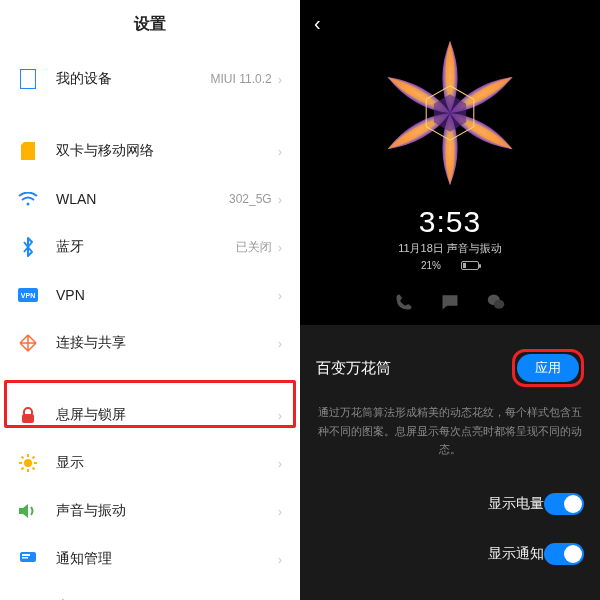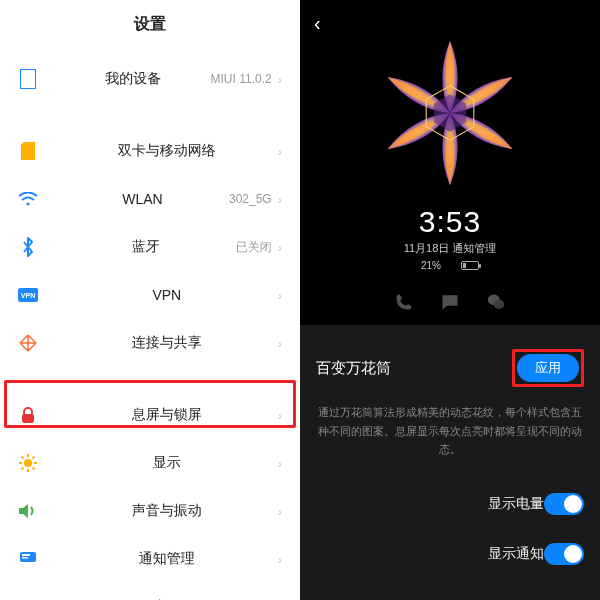--- a/index.html
+++ b/index.html
@@ -6,21 +6,21 @@
   body { width: 600px; height: 600px; font-family: -apple-system, "Helvetica Neue", Arial, sans-serif; background: #fff; overflow: hidden; }
   .wrap { display: flex; width: 600px; height: 425px; }
   .pane { width: 300px; height: 600px; position: relative; }
   .left { background: #fff; }
   .right { background: #000; color: #eee; }
 
   
   .l-title { text-align: center; font-size: 16px; font-weight: 600; color: #222; padding: 14px 0 20px; }
   .l-item { display: flex; align-items: center; height: 48px; padding: 0 18px 0 18px; color: #222; font-size: 14px; cursor: pointer; }
   .l-item .ic { width: 20px; height: 20px; margin-right: 18px; display: flex; align-items: center; justify-content: center; flex-shrink: 0; }
-  .l-item .lab { flex: 1; text-align: center; }
+  .l-item .lab { flex: 1; }
   .l-item .val { color: #999; font-size: 12px; margin-right: 6px; }
   .l-item .chev { color: #ccc; font-size: 13px; }
   .gap { height: 24px; }
   .hl { position: absolute; left: 4px; width: 292px; height: 48px; top: 380px; border: 3px solid #e22; border-radius: 2px; pointer-events: none; }
 
   
   .r-top { height: 325px; background: #000; position: relative; }
   .back { position: absolute; top: 12px; left: 14px; color: #fff; font-size: 20px; cursor: pointer; }
   .flower { position: absolute; top: 28px; left: 50%; transform: translateX(-50%); width: 170px; height: 170px; }
   .clock { position: absolute; top: 205px; width: 100%; text-align: center; color: #fff; }
@@ -30,21 +30,21 @@
   .batbox { width: 18px; height: 9px; border: 1px solid #aaa; border-radius: 2px; position: relative; }
   .batbox::after { content: ""; position: absolute; right: -3px; top: 2px; width: 2px; height: 4px; background: #aaa; border-radius: 1px; }
   .batfill { position: absolute; left: 1px; top: 1px; bottom: 1px; width: 20%; background: #aaa; }
   .q-icons { position: absolute; bottom: 14px; width: 100%; display: flex; justify-content: center; gap: 28px; }
   .q-icons .qi { width: 18px; height: 18px; opacity: 0.6; color: #aaa; }
 
   .r-panel { background: #1a1a1a; height: 275px; padding: 0; }
   .r-head { display: flex; align-items: center; justify-content: space-between; padding: 24px 16px 10px; }
   .r-head .t { font-size: 15px; color: #fff; }
   .apply { background: #0a84ff; color: #fff; border: none; border-radius: 16px; padding: 5px 18px; font-size: 13px; cursor: pointer; }
-  .hl2 { border: 3px solid #e22; border-radius: 2px; padding: 2px; display: inline-flex; }
+  .hl2 { border: 3px solid #e22; border-radius: 13px; padding: 2px; display: inline-flex; }
   .desc { padding: 6px 16px 20px; font-size: 11px; line-height: 1.7; color: #888; text-align: center; }
   .r-row { display: flex; align-items: center; justify-content: flex-end; height: 50px; padding: 0 16px; font-size: 14px; color: #eee; }
   .tog { width: 40px; height: 22px; background: #0a84ff; border-radius: 11px; position: relative; cursor: pointer; }
   .tog::after { content: ""; position: absolute; right: 2px; top: 2px; width: 18px; height: 18px; background: #fff; border-radius: 50%; }
 
   svg { display: block; }
 </style>
 </head>
 <body>
 
@@ -210,21 +210,21 @@
           <use href="#petal" transform="rotate(120)"></use>
           <use href="#petal" transform="rotate(180)"></use>
           <use href="#petal" transform="rotate(240)"></use>
           <use href="#petal" transform="rotate(300)"></use>
           <polygon points="0,-32 28,-16 28,16 0,32 -28,16 -28,-16" fill="none" stroke="#ffd27a" stroke-width="1.2"></polygon>
           <polygon points="0,-22 19,-11 19,11 0,22 -19,11 -19,-11" fill="#5b2a8c" opacity="0.6"></polygon>
         </g>
       </svg>
       <div class="clock">
         <div class="time">3:53</div>
-        <div class="date">11月18日 通知管理</div>
+        <div class="date">11月18日 声音与振动</div>
         <div class="bat">
           <span>21%</span>
           <span class="batbox">
               <span class="batfill"></span>
             </span>
         </div>
       </div>
       <div class="q-icons">
         <svg class="qi" viewBox="0 0 24 24">
             <path d="M6 2 Q2 2 2 6 Q2 22 18 22 Q22 22 22 18 L18 15 Q16 15 14 17 Q8 14 7 10 Q9 8 9 6 Z" fill="#888"></path>

